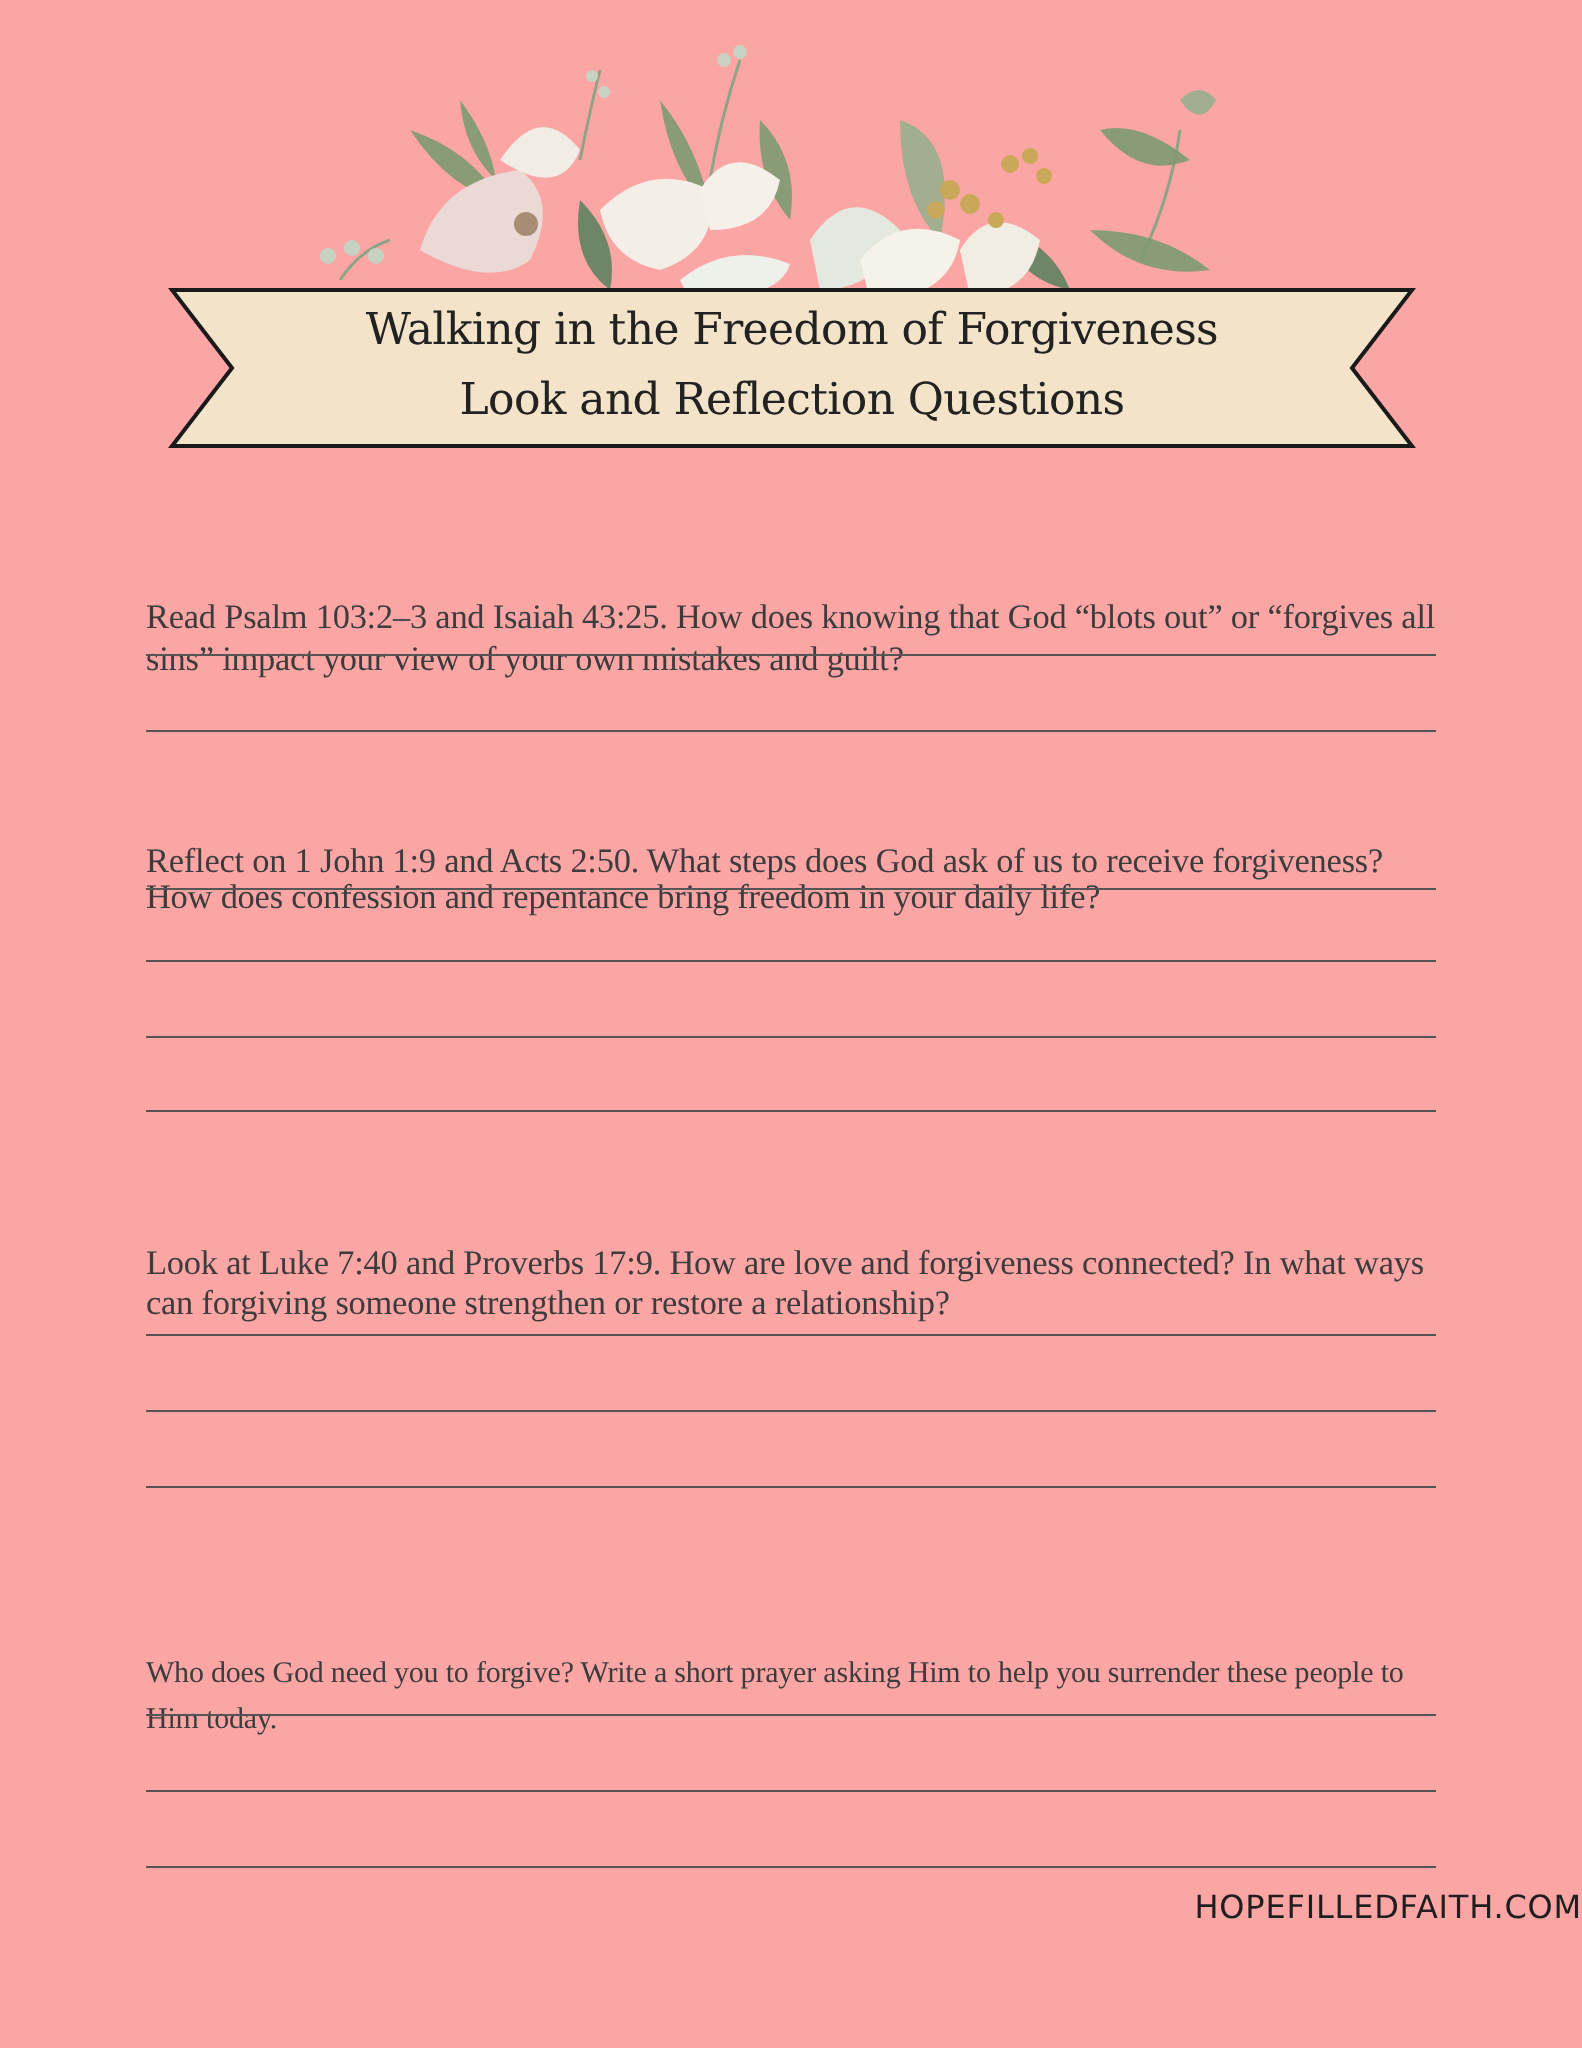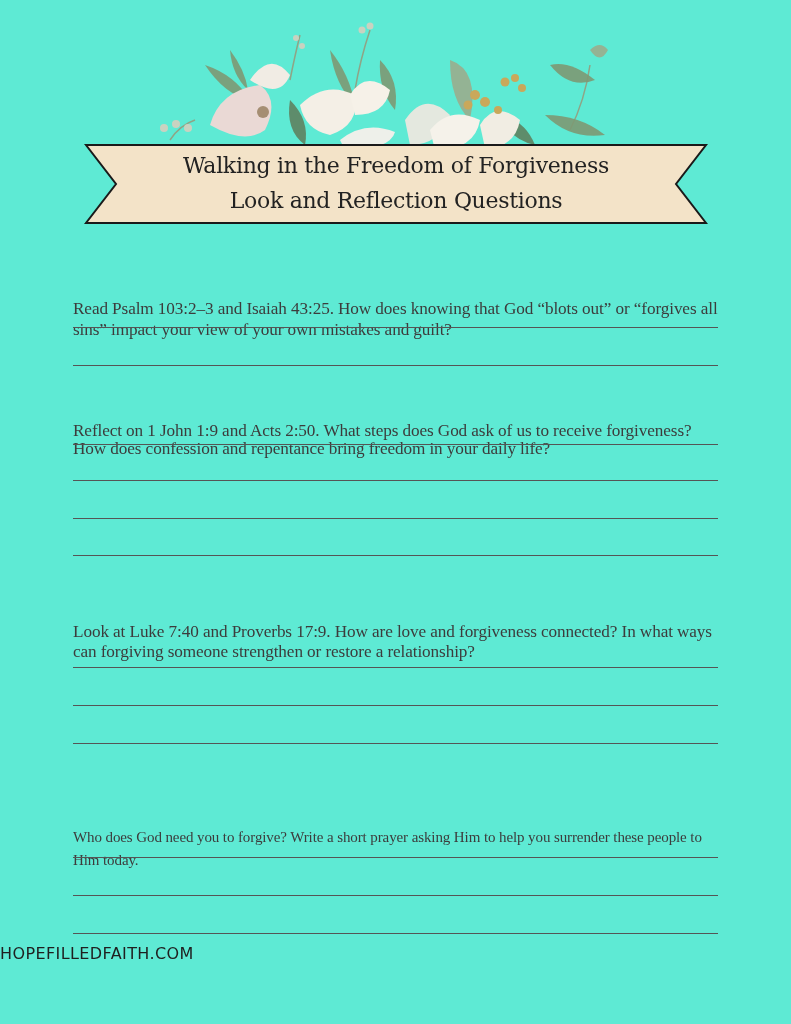--- a/index.html
+++ b/index.html
@@ -1,27 +1,27 @@
 <!DOCTYPE html>
 <html><head>
   <meta charset="utf-8">
   <style>
     html, body { margin: 0; padding: 0; background: #ffffff; }
     body { width: 791px; height: 1024px; position: relative; overflow: hidden; font-family: "DejaVu Serif", serif; }
-    .page { position: absolute; left: 0; top: 0; width: 791px; height: 1024px; background: #5eead4; }
+    .page { position: absolute; left: 0; top: 0; width: 791px; height: 1024px; background: #fca5a5; }
     .floral { position: absolute; left: 150px; top: 20px; width: 460px; height: 130px; }
     .banner { position: absolute; left: 84px; top: 143px; width: 624px; height: 82px; }
     .banner-title { position: absolute; left: 84px; width: 624px; text-align: center; color: #222; font-family: "DejaVu Serif", serif; font-size: 22px; letter-spacing: -0.3px; }
     .banner-title.l1 { top: 153px; }
     .banner-title.l2 { top: 188px; }
     .question { position: absolute; left: 73px; width: 650px; color: #3c3c3c; font-family: "Liberation Serif", serif; line-height: 18px; letter-spacing: -0.1px; margin-top: 48px; }
     .q-small { font-size: 17.2px; line-height: 18px; }
     .q-large { font-size: 15px; line-height: 23px; }
     .rule { position: absolute; left: 73px; width: 645px; height: 0; border-top: 1.6px solid #555; }
-    .footer { position: absolute; left: 0; width: 791px; top: 944px; text-align: left; font-family: "DejaVu Sans", sans-serif; font-size: 16px; letter-spacing: 0.4px; color: #1f1f1f; }
+    .footer { position: absolute; left: 0; width: 791px; top: 944px; text-align: right; font-family: "DejaVu Sans", sans-serif; font-size: 16px; letter-spacing: 0.4px; color: #1f1f1f; }
   </style>
 </head>
 <body>
 
 <div class="page">
 
   <svg class="floral" viewBox="0 0 460 130" xmlns="http://www.w3.org/2000/svg">
 
     <g stroke="#8fa486" stroke-width="1.5" fill="none">
       <path d="M20 120 Q30 105 45 100"></path>

